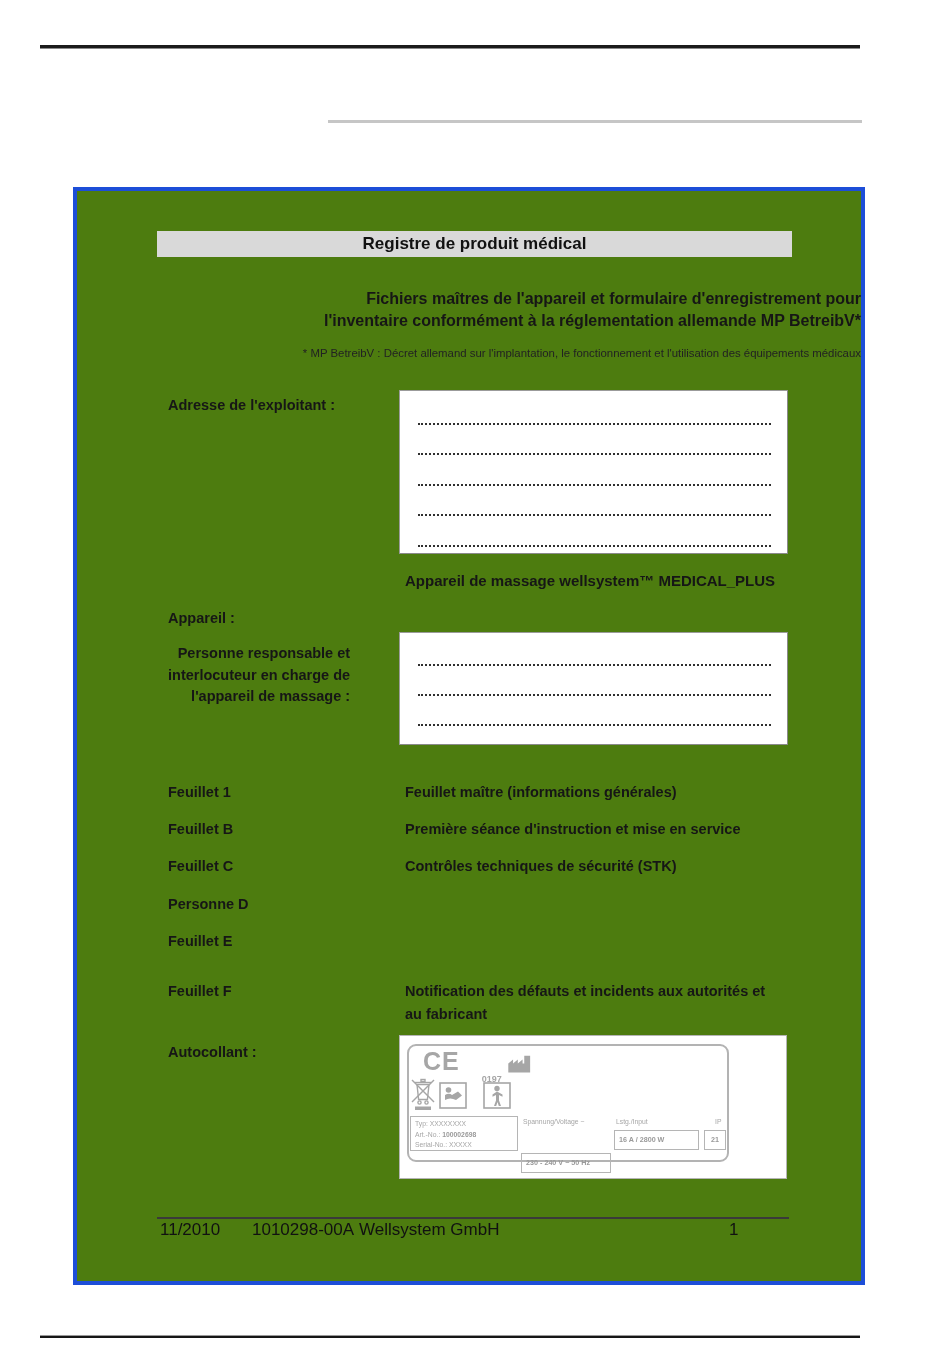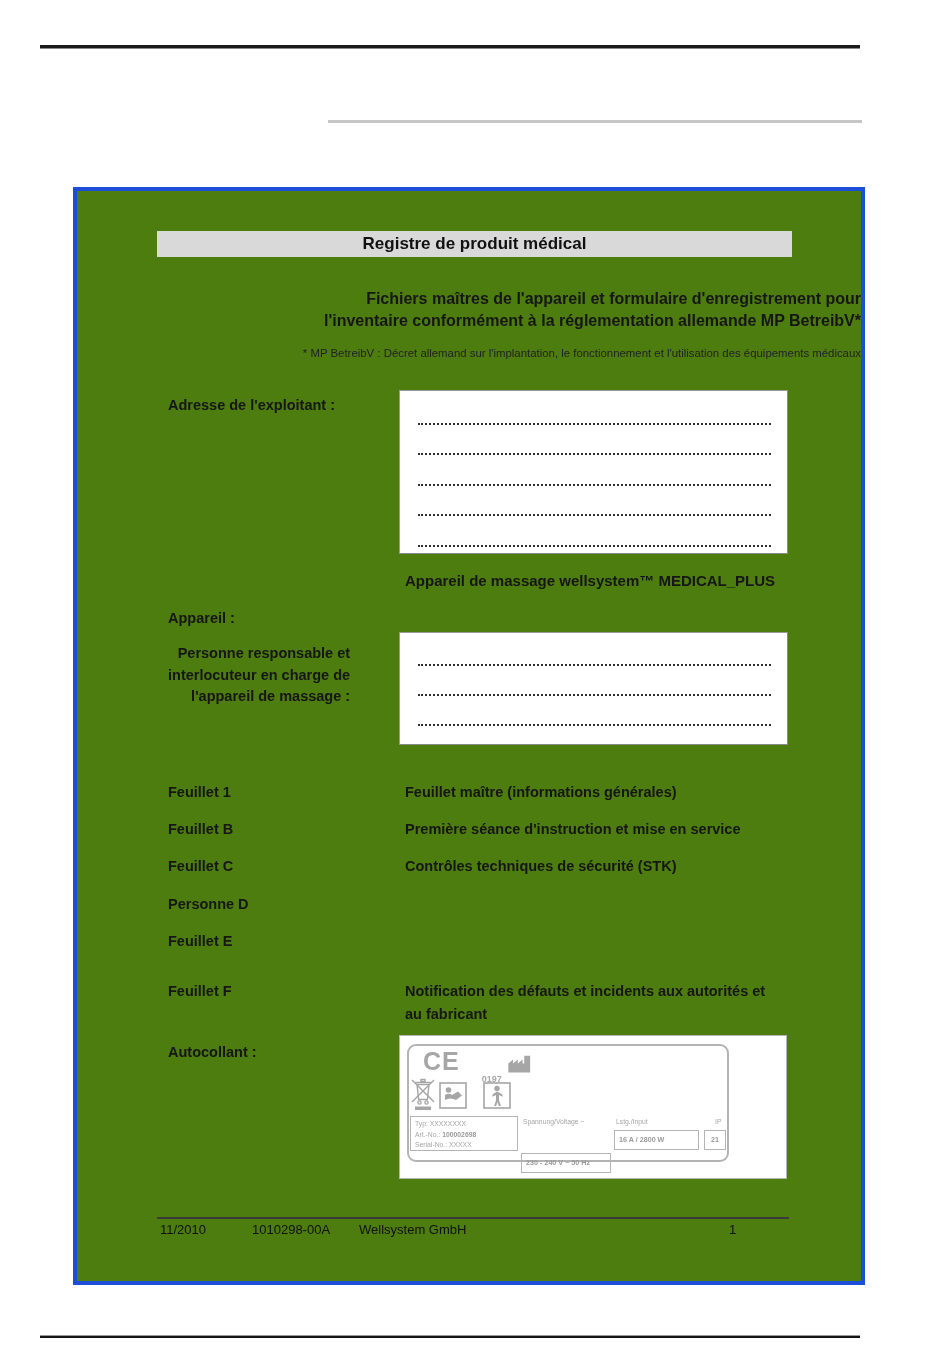--- a/index.html
+++ b/index.html
@@ -59,21 +59,21 @@
            padding:2px 0 0 4px;box-sizing:border-box;white-space:nowrap;}
   .typ-box .v{font-weight:700;color:#9a9a9a;}
   .fld-label{position:absolute;top:72px;font-size:6.8px;}
   .fld-box{position:absolute;top:84px;height:20px;border:1px solid #b5b5b5;
            font-size:7.2px;font-weight:700;line-height:18px;color:#9a9a9a;
            padding-left:4px;box-sizing:border-box;white-space:nowrap;}
   .fl-volt{left:114px;} .fb-volt{left:112px;width:90px;margin-top:23px;}
   .fl-input{left:207px;} .fb-input{left:205px;width:85px;}
   .fl-ip{left:306px;} .fb-ip{left:295px;width:22px;text-align:center;padding-left:0;}
   .footer-line{position:absolute;left:80px;top:1026px;width:632px;height:2px;background:#3a3a3a;}
-  .ft{position:absolute;top:1031px;font-size:13px;line-height:15px;color:#111;}
+  .ft{position:absolute;top:1031px;font-size:17px;line-height:15px;color:#111;}
   .ft-date{left:83px;} .ft-doc{left:175px;} .ft-co{left:282px;} .ft-page{left:652px;}
 </style>
 </head>
 <body>
 
 <div class="page">
   <div class="rule-top"></div>
   <div class="rule-gray"></div>
 
   <div class="main-box">

